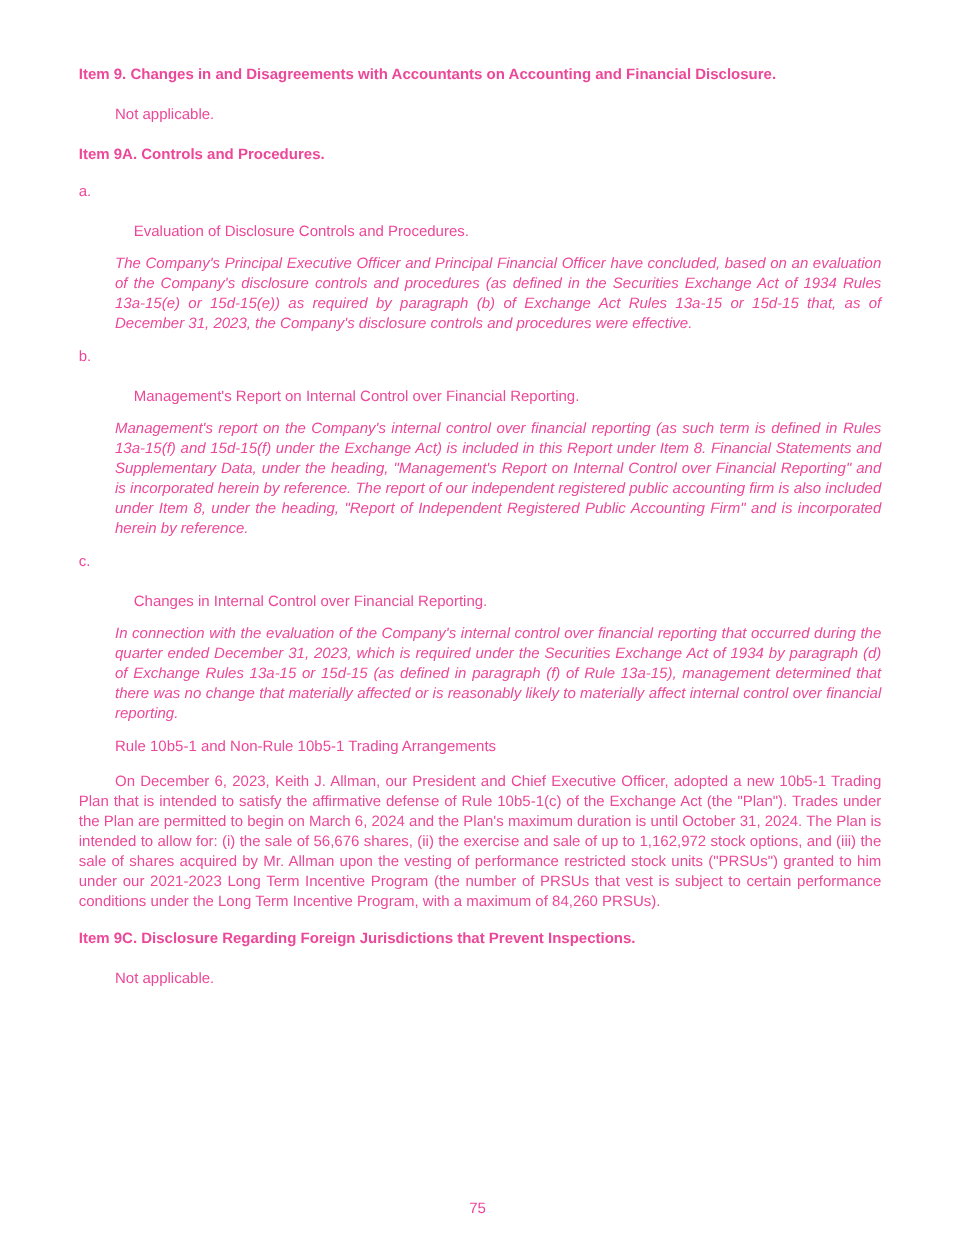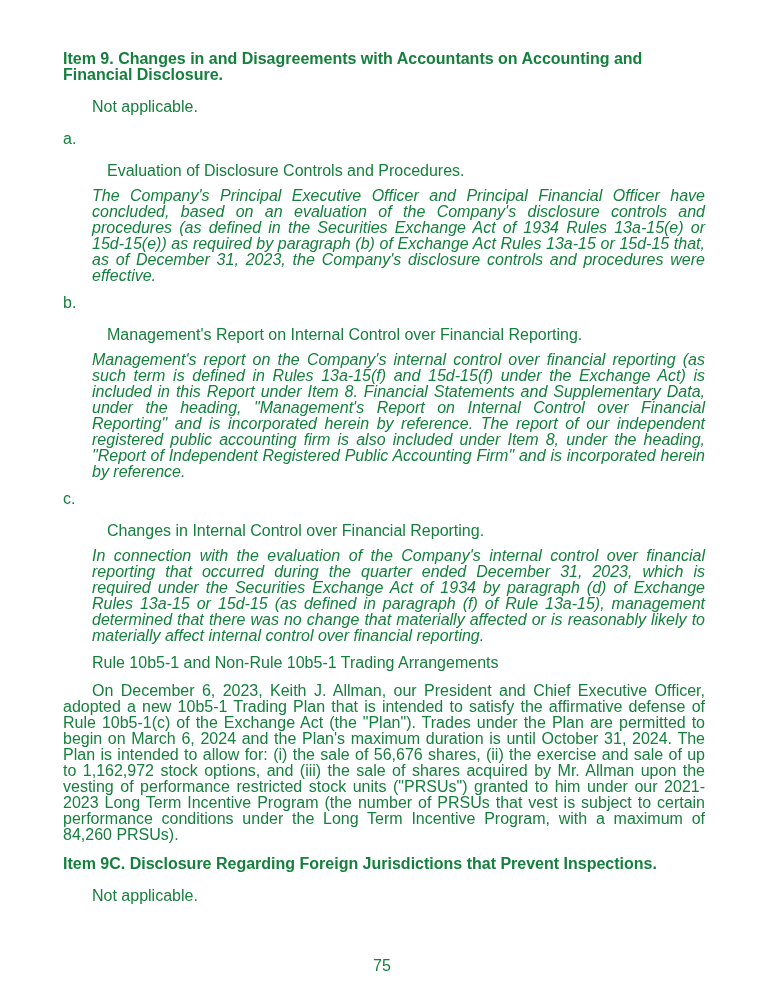--- a/index.html
+++ b/index.html
@@ -3,23 +3,23 @@
 <meta charset="utf-8">
 <style>
   * { box-sizing: border-box; }
   html, body { margin: 0; padding: 0; background: #ffffff; }
   .page {
     position: relative;
     width: 768px;
     height: 1000px;
     margin: 0 auto;
     background: #ffffff;
-    color: #15803d;
+    color: #ec4899;
     font-family: "Liberation Sans", "DejaVu Sans", sans-serif;
-    font-size: 16px;
+    font-size: 12px;
     line-height: 16px;
     padding: 51px 63px 0 63px;
   }
   .heading {
     font-weight: bold;
     margin: 0 0 16px 0;
   }
   .indent-para {
     margin: 0 0 16px 29px;
   }
@@ -57,20 +57,21 @@
   }
 </style>
 </head>
 <body>
 
 <div class="page">
 
   <p class="heading">Item 9. Changes in and Disagreements with Accountants on Accounting and Financial Disclosure.</p>
   <p class="indent-para">Not applicable.</p>
 
+  <p class="heading tight">Item 9A. Controls and Procedures.</p>
 
   <div class="subitem-title">
     <span class="subitem-letter">a.</span>
     <span class="subitem-title-text">Evaluation of Disclosure Controls and Procedures.</span>
   </div>
   <p class="subitem-body">The Company's Principal Executive Officer and Principal Financial Officer have concluded, based on an evaluation of the Company's disclosure controls and procedures (as defined in the Securities Exchange Act of 1934 Rules 13a-15(e) or 15d-15(e)) as required by paragraph (b) of Exchange Act Rules 13a-15 or 15d-15 that, as of December 31, 2023, the Company's disclosure controls and procedures were effective.</p>
 
   <div class="subitem-title">
     <span class="subitem-letter">b.</span>
     <span class="subitem-title-text">Management's Report on Internal Control over Financial Reporting.</span>

